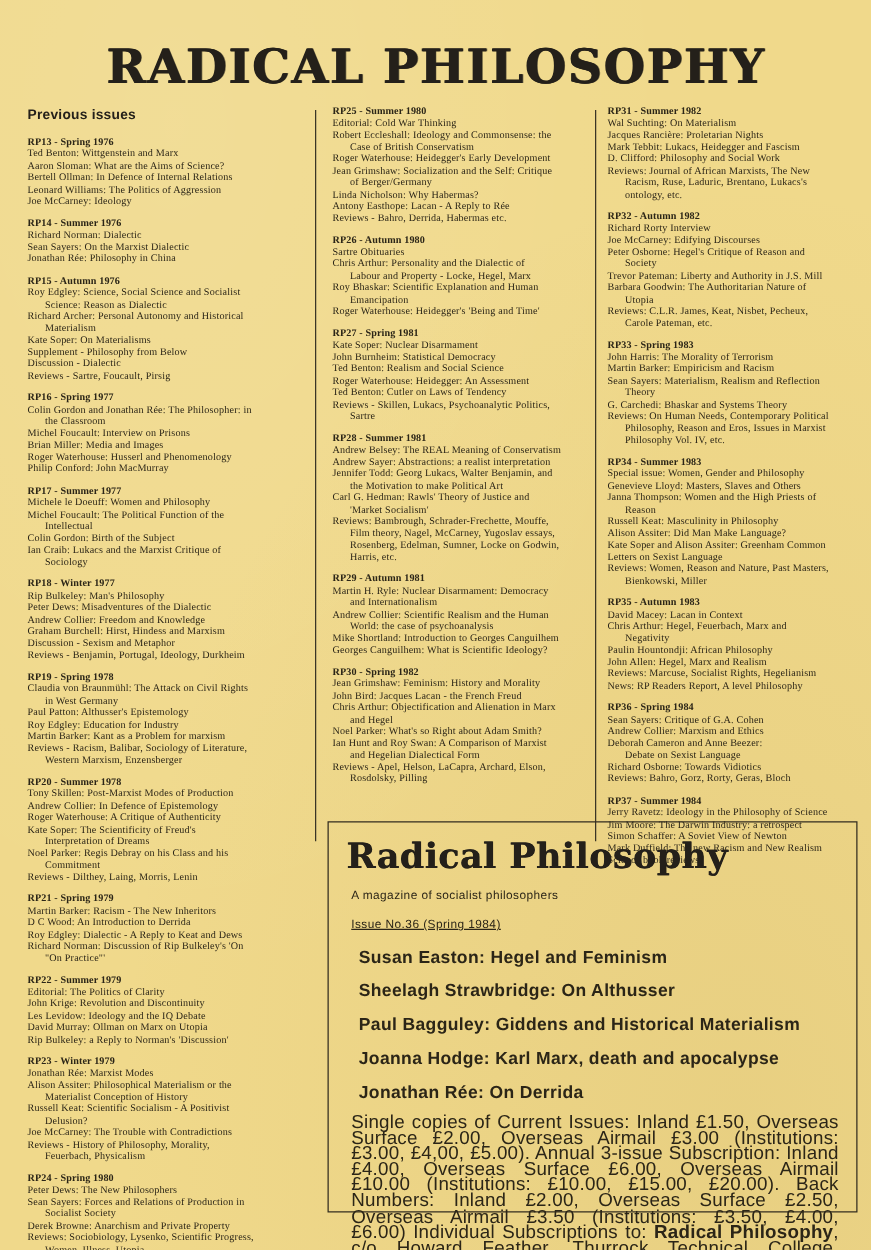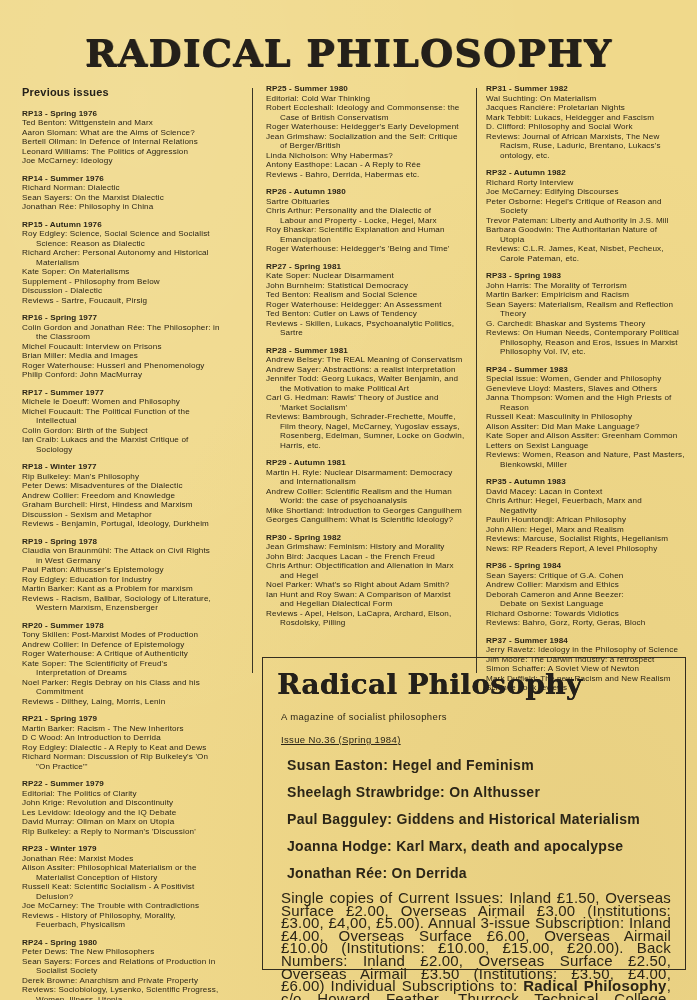--- a/index.html
+++ b/index.html
@@ -53,21 +53,21 @@
   .rule2{left:462px;height:585px;}
 
   .section-title{
     font-size:11px;
     font-weight:bold;
     letter-spacing:0.2px;
     margin:4px 0 11px 0;
     color:#24201a;
     font-family:"Liberation Sans", sans-serif;
   }
-  .issue{margin:0 0 8px 0;}
+  .issue{margin:0 0 8px 0;font-family:Liberation Serif, serif;}
   .issue-head{font-weight:bold;letter-spacing:0.1px;}
   .entry{ }
   .entry .cont{display:block;padding-left:14px;}
   
   .adbox{
     position:absolute;
     left:262px;top:657px;width:424px;height:313px;
     border:1.6px solid #332d1f;
     box-sizing:border-box;
     padding:10px 14px 8px 14px;
@@ -205,21 +205,21 @@
         </div>
     </div>
 
     <div class="col col2">
       <div>
           <div class="issue">
             <div class="issue-head">RP25 - Summer 1980</div>
             <div class="entry">Editorial: Cold War Thinking</div>
             <div class="entry">Robert Eccleshall: Ideology and Commonsense: the<span class="cont">Case of British Conservatism</span></div>
             <div class="entry">Roger Waterhouse: Heidegger's Early Development</div>
-            <div class="entry">Jean Grimshaw: Socialization and the Self: Critique<span class="cont">of Berger/British</span></div>
+            <div class="entry">Jean Grimshaw: Socialization and the Self: Critique<span class="cont">of Berger/Germany</span></div>
             <div class="entry">Linda Nicholson: Why Habermas?</div>
             <div class="entry">Antony Easthope: Lacan - A Reply to Rée</div>
             <div class="entry">Reviews - Bahro, Derrida, Habermas etc.</div>
           </div>
           <div class="issue">
             <div class="issue-head">RP26 - Autumn 1980</div>
             <div class="entry">Sartre Obituaries</div>
             <div class="entry">Chris Arthur: Personality and the Dialectic of<span class="cont">Labour and Property - Locke, Hegel, Marx</span></div>
             <div class="entry">Roy Bhaskar: Scientific Explanation and Human<span class="cont">Emancipation</span></div>
             <div class="entry">Roger Waterhouse: Heidegger's 'Being and Time'</div>

